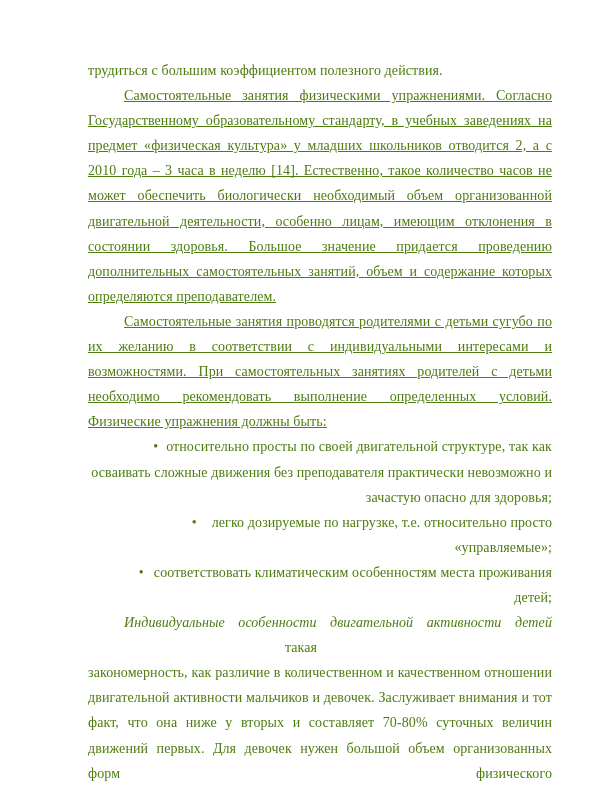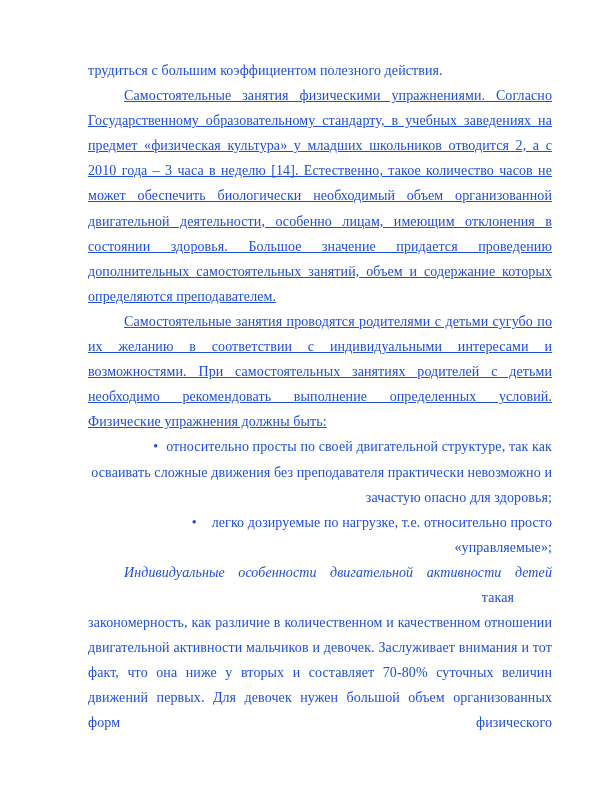--- a/index.html
+++ b/index.html
@@ -7,21 +7,21 @@
     padding: 0;
     background: #ffffff;
   }
   .page {
     position: relative;
     width: 612px;
     height: 792px;
     background: #ffffff;
     overflow: hidden;
     font-family: "Liberation Serif", "DejaVu Serif", serif;
-    color: #1d4ed8;
+    color: #4d7c0f;
   }
   .text-block {
     position: absolute;
     left: 88px;
     top: 58px;
     width: 464px;
     font-size: 14px;
     line-height: 25.1px;
     text-align: justify;
     letter-spacing: 0.1px;
@@ -30,39 +30,40 @@
   .indent { text-indent: 36px; text-decoration: underline; }
   .bullet { text-align: right; text-indent: 40px; }
   .bullet .dot { display: inline; }
   .gap-sm::after  { content: ""; display: inline-block; width: 8px; }
   .gap-lg::after  { content: ""; display: inline-block; width: 15px; }
   .gap-md::after  { content: ""; display: inline-block; width: 10px; }
   .gap-xs::after  { content: ""; display: inline-block; width: 5px; }
   .b4 { text-indent: 35px; }
   .line-just-full { text-indent: 36px; text-align: justify; text-align-last: justify; font-style: italic; }
   .line-spread { text-align: left; word-spacing: 10px; }
-  .line-center { text-align: right; padding-right: 38px; }
+  .line-center { text-align: center; padding-right: 38px; }
   .just-full-last { text-align: justify; text-align-last: justify; }
 </style>
 </head>
 <body>
 
 <div class="page">
   <div class="text-block">
 
     <p>трудиться с большим коэффициентом полезного действия.</p>
 
     <p class="indent">Самостоятельные занятия физическими упражнениями. Согласно Государственному образовательному стандарту, в учебных заведениях на предмет «физическая культура» у младших школьников отводится 2, а с 2010 года – 3 часа в неделю [14]. Естественно, такое количество часов не может обеспечить биологически необходимый объем организованной двигательной деятельности, особенно лицам, имеющим отклонения в состоянии здоровья. Большое значение придается проведению дополнительных самостоятельных занятий, объем и содержание которых определяются преподавателем.</p>
 
     <p class="indent">Самостоятельные занятия проводятся родителями с детьми сугубо по их желанию в соответствии с индивидуальными интересами и возможностями. При самостоятельных занятиях родителей с детьми необходимо рекомендовать выполнение определенных условий. Физические упражнения должны быть:</p>
 
     <p class="bullet"><span class="dot gap-sm">•</span><span>относительно просты по своей двигательной структуре, так как осваивать сложные движения без преподавателя практически невозможно и зачастую опасно для здоровья;</span></p>
 
     <p class="bullet"><span class="dot gap-lg">•</span><span>легко дозируемые по нагрузке, т.е. относительно просто «управляемые»;</span></p>
 
+    <p class="bullet"><span class="dot gap-md">•</span><span>соответствовать климатическим особенностям места проживания детей;</span></p>
 
 
     <p class="line-just-full">Индивидуальные особенности двигательной активности детей</p>
 
 
     <p class="line-center">такая</p>
 
     <p class="just-full-last">закономерность, как различие в количественном и качественном отношении двигательной активности мальчиков и девочек. Заслуживает внимания и тот факт, что она ниже у вторых и составляет 70-80% суточных величин движений первых. Для девочек нужен большой объем организованных форм физического</p>
 
   </div>

